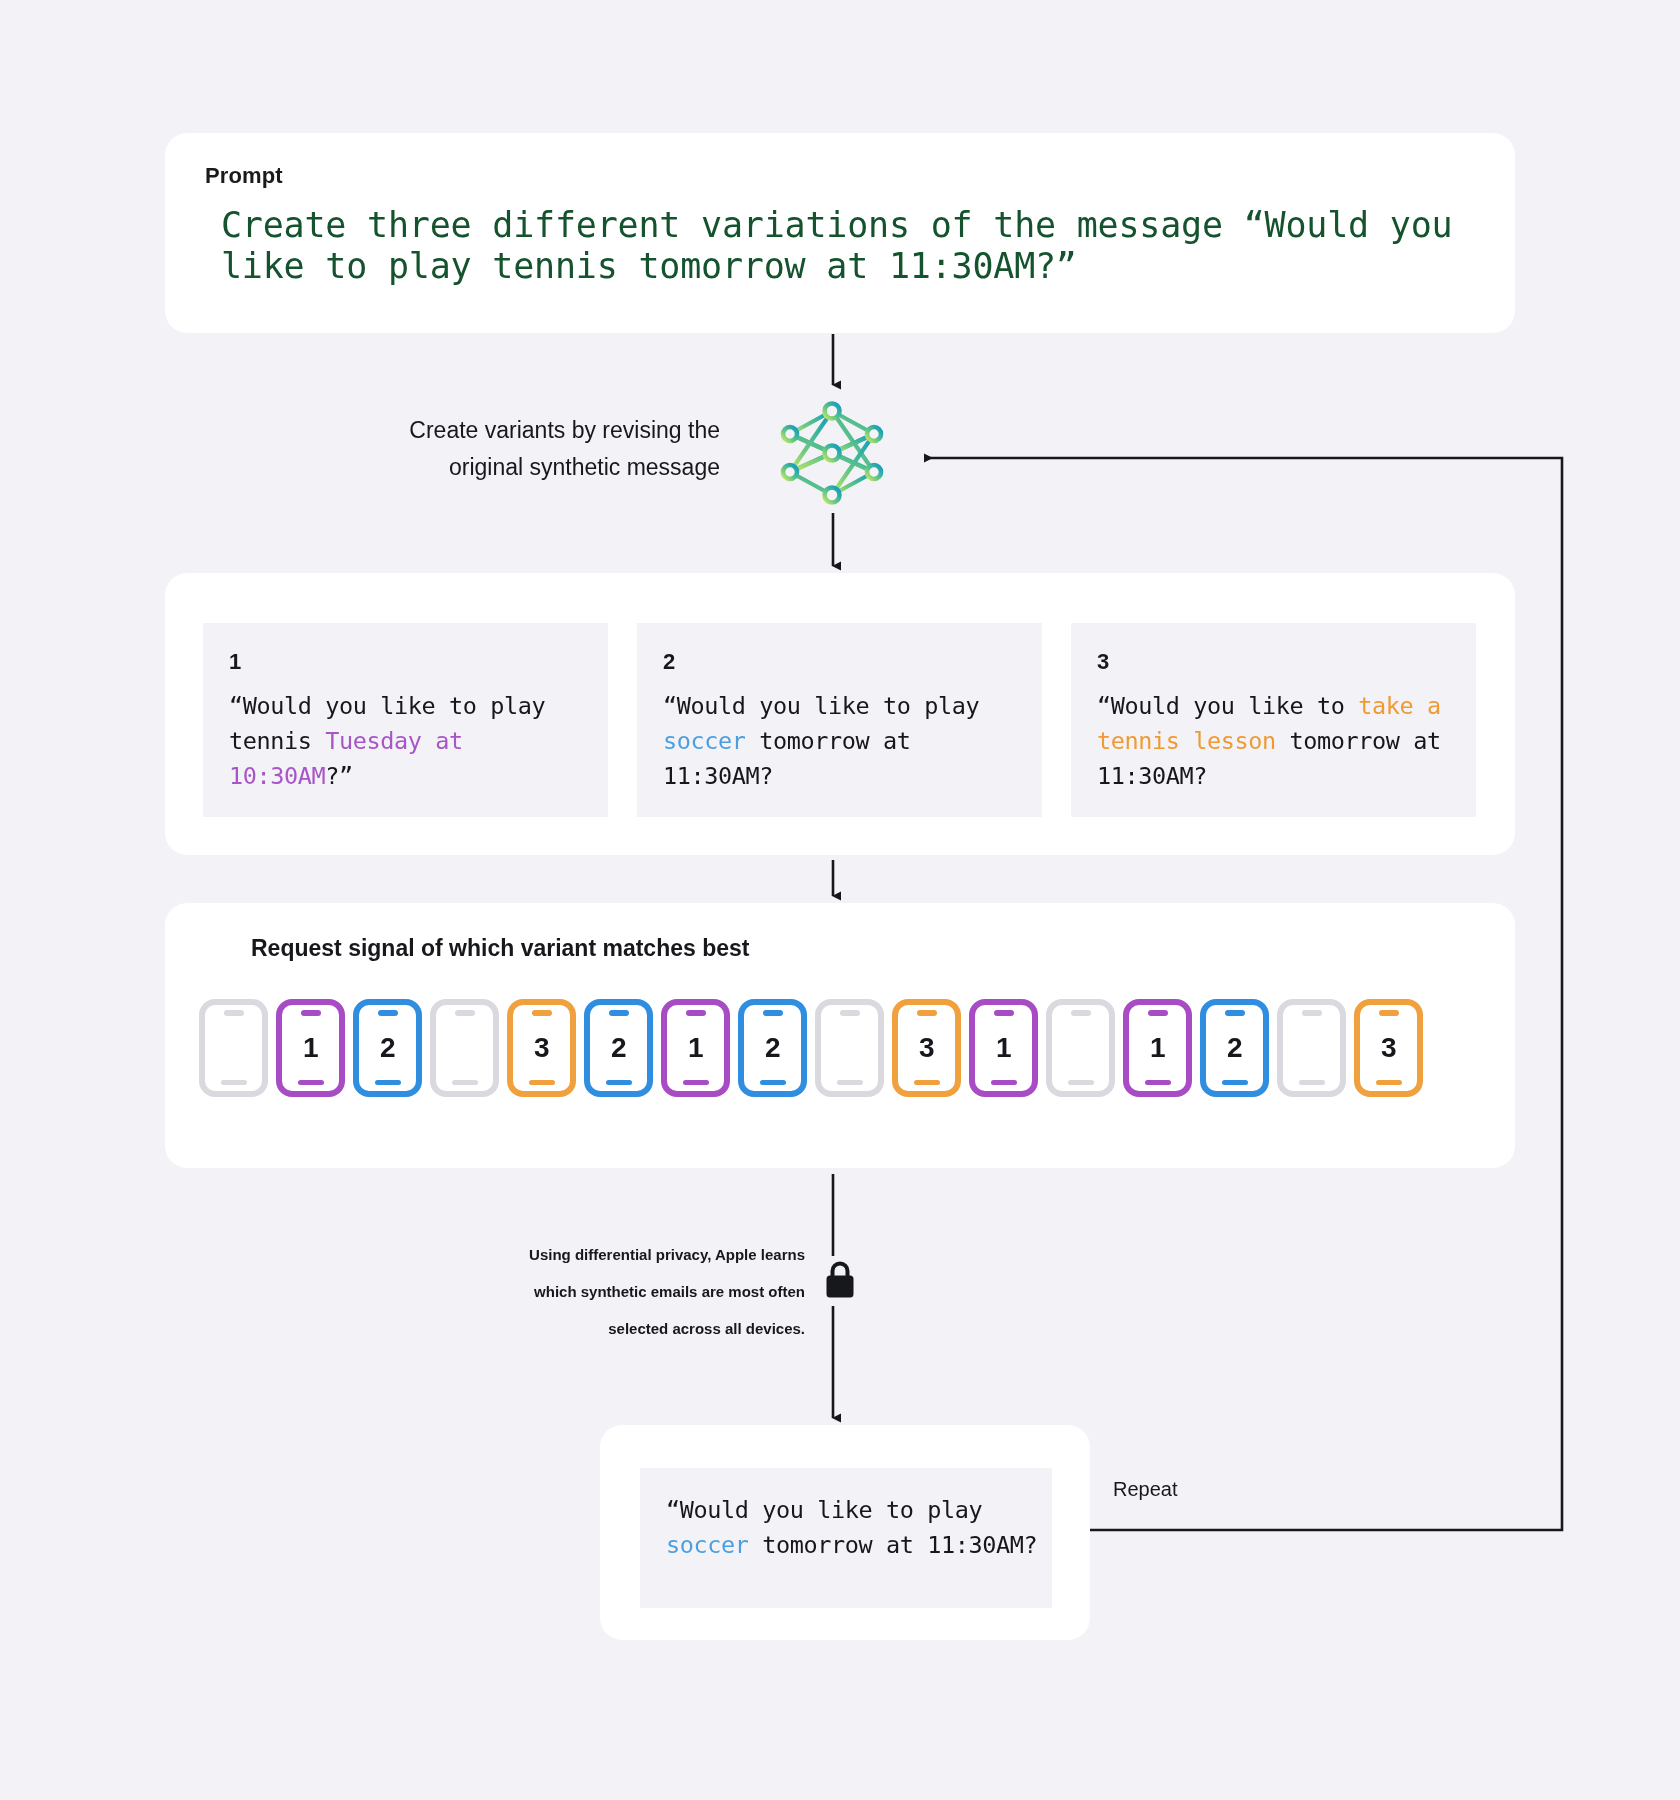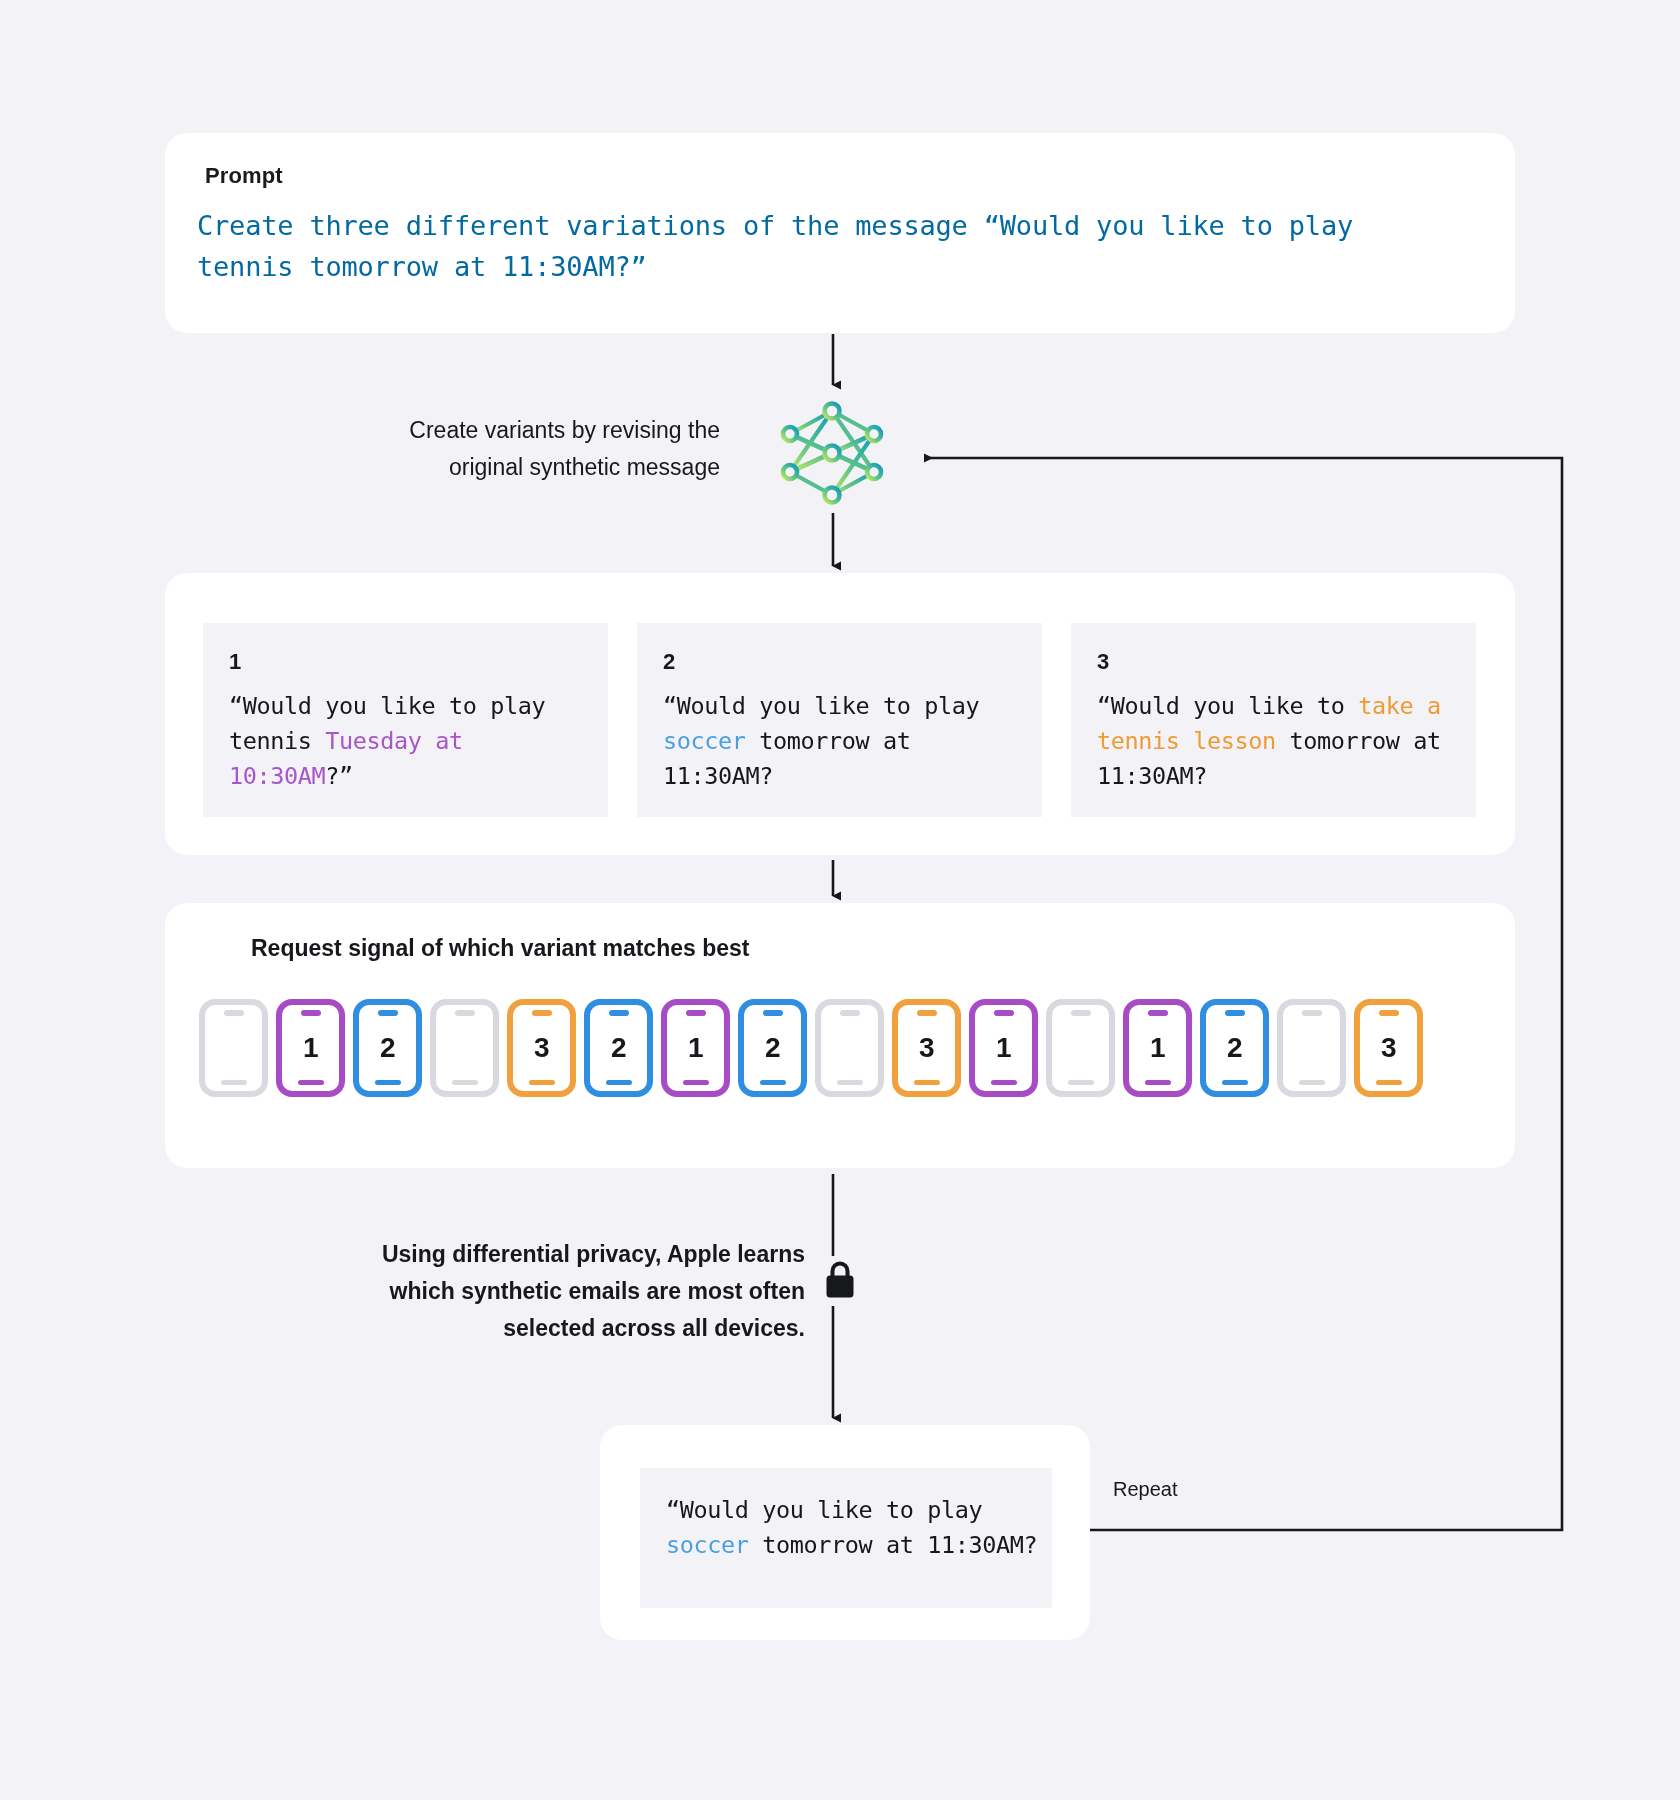--- a/index.html
+++ b/index.html
@@ -35,26 +35,26 @@
   .prompt-label {
     position: absolute;
     left: 40px; top: 30px;
     font-size: 22px;
     font-weight: 700;
     color: #1b1b1f;
     letter-spacing: .1px;
   }
   .prompt-body {
     position: absolute;
-    left: 32px; top: 72px;
+    left: 56px; top: 72px;
     width: 1265px;
     font-family: "DejaVu Sans Mono", "Liberation Mono", monospace;
-    font-size: 27px;
+    font-size: 35px;
     line-height: 41px;
-    color: #0369a1;
+    color: #14532d;
     white-space: pre-wrap;
     letter-spacing: -0.2px;
   }
 
   
   .arrowsvg {
     position: absolute;
     left: 0; top: 0;
     width: 1680px; height: 1800px;
     pointer-events: none;
@@ -185,21 +185,21 @@
   .phone.c-orange .notch, .phone.c-orange .home { background: #f0a03c; }
   .phone.c-gray { border-color: #d9d9df; }
   .phone.c-gray .notch, .phone.c-gray .home { background: #d9d9df; }
 
   
   #dp-note {
     position: absolute;
     left: 245px; top: 1236px;
     width: 560px;
     text-align: right;
-    font-size: 23px;
+    font-size: 15px;
     font-weight: 700;
     line-height: 37px;
     color: #17181c;
   }
   #lock-icon {
     position: absolute;
     left: 822px; top: 1258px;
     width: 36px; height: 42px;
   }
 

